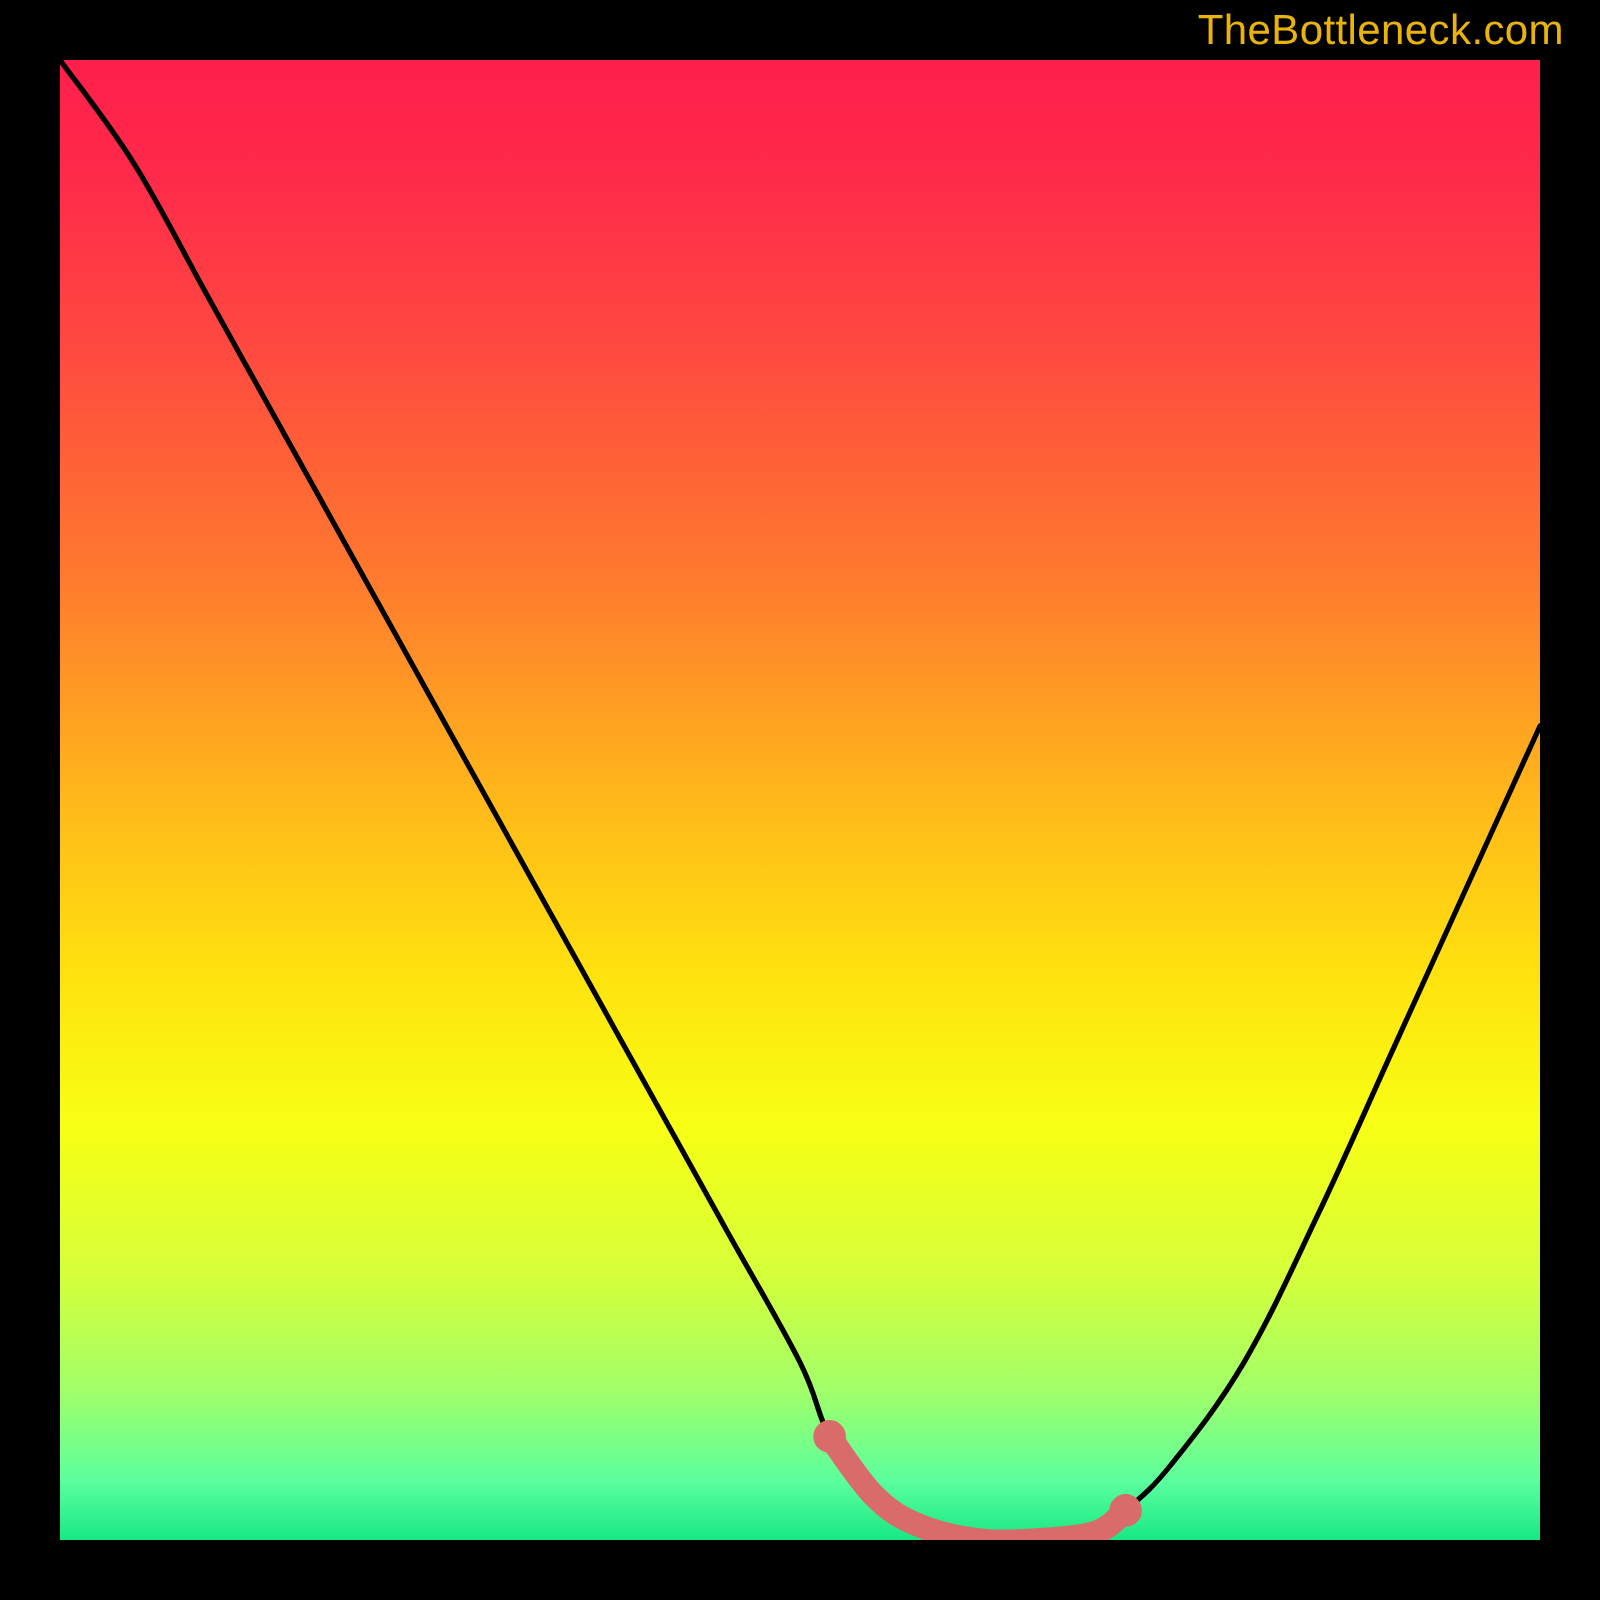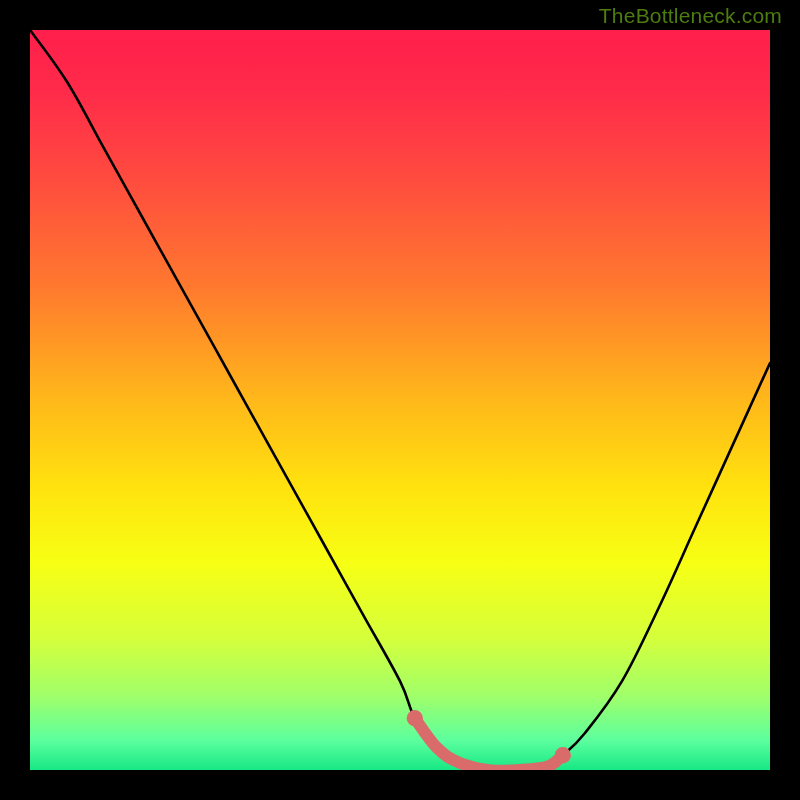--- a/index.html
+++ b/index.html
@@ -14,21 +14,21 @@
   .frame {
     position: relative;
     width: 800px;
     height: 800px;
     background: #000;
   }
   .watermark {
     position: absolute;
     top: 4px;
     right: 18px;
-    color: #4d7c0f;
+    color: #eab308;
     font-size: 21px;
     font-weight: 500;
     letter-spacing: 0.2px;
     z-index: 10;
   }
   .plot-area {
     position: absolute;
     left: 30px;
     top: 30px;
     width: 740px;

